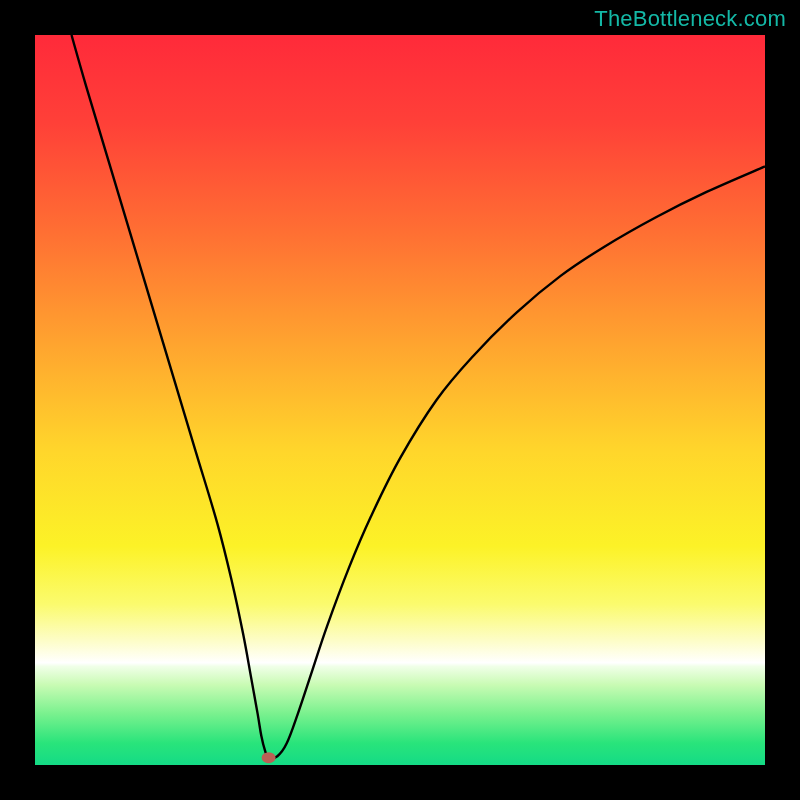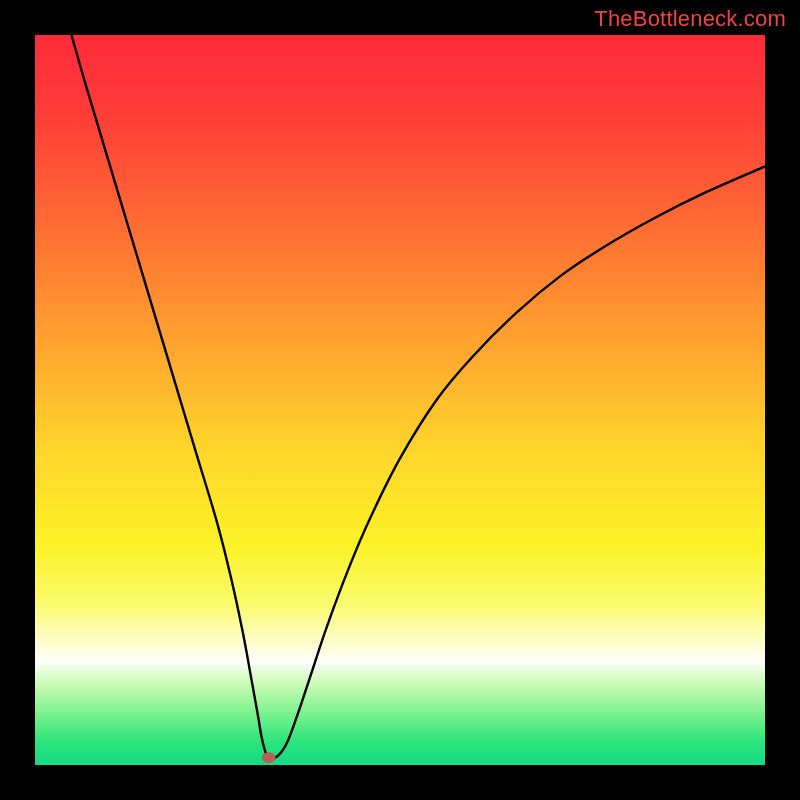--- a/index.html
+++ b/index.html
@@ -22,21 +22,21 @@
     left: 35px;
     top: 35px;
     width: 730px;
     height: 730px;
     overflow: hidden;
   }
   .watermark {
     position: absolute;
     top: 6px;
     right: 14px;
-    color: #ef4444;
+    color: #14b8a6;
     font-size: 22px;
     font-weight: 500;
     letter-spacing: 0.2px;
     user-select: none;
   }
   svg { display: block; }
 </style>
 </head>
 <body>
 

